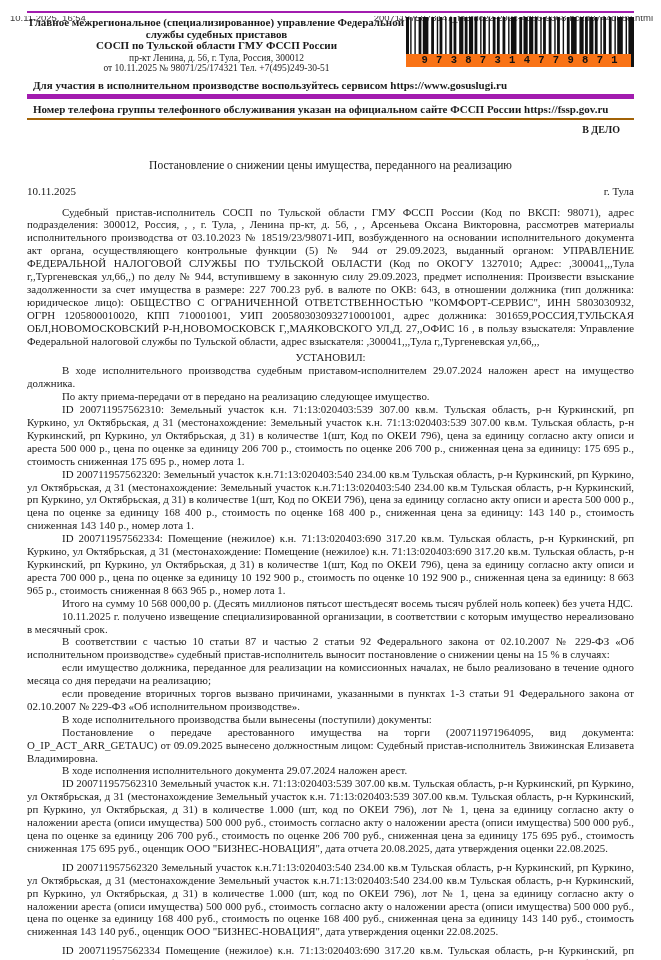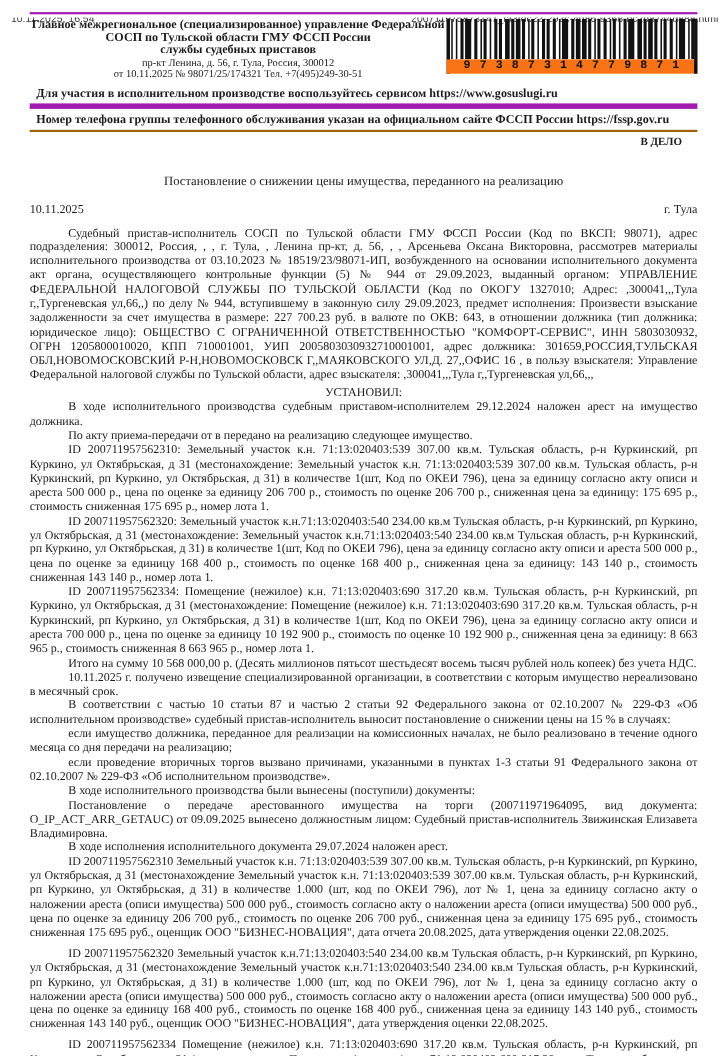--- a/index.html
+++ b/index.html
@@ -92,22 +92,22 @@
       <span>10.11.2025, 16:54</span>
       <span>200711975873147_fa3fdc22-292c-4d86-9368-bc2d8744d888.html</span>
     </div>
   </div>
 
   <div class="doc">
 
     <div class="letterhead">
       <div class="lh-left">
         <div class="b1">Главное межрегиональное (специализированное) управление Федеральной</div>
+        <div class="b1">службы судебных приставов</div>
         <div class="b1">СОСП по Тульской области ГМУ ФССП России</div>
-        <div class="b1">службы судебных приставов</div>
         <div class="s1 gap">пр-кт Ленина, д. 56, г. Тула, Россия, 300012</div>
         <div class="s1">от 10.11.2025 № 98071/25/174321 Тел. +7(495)249-30-51</div>
       </div>
       <div class="barcode-wrap">
         <svg preserveAspectRatio="none" viewBox="0 0 163 40">
             <rect x="0" y="0" width="2" height="40" fill="#111"></rect>
             <rect x="3" y="0" width="1" height="40" fill="#111"></rect>
             <rect x="6" y="0" width="1" height="40" fill="#111"></rect>
             <rect x="9" y="0" width="2" height="40" fill="#111"></rect>
             <rect x="12" y="0" width="4" height="40" fill="#111"></rect>
@@ -166,21 +166,21 @@
     <div class="title">Постановление о снижении цены имущества, переданного на реализацию</div>
 
     <div class="date-row">
       <span>10.11.2025</span>
       <span>г. Тула</span>
     </div>
 
     <div class="body">
       <p class="first">Судебный пристав-исполнитель СОСП по Тульской области ГМУ ФССП России (Код по ВКСП: 98071), адрес подразделения: 300012, Россия, , , г. Тула, , Ленина пр-кт, д. 56, , , Арсеньева Оксана Викторовна, рассмотрев материалы исполнительного производства от 03.10.2023 № 18519/23/98071-ИП, возбужденного на основании исполнительного документа акт органа, осуществляющего контрольные функции (5) № 944 от 29.09.2023, выданный органом: УПРАВЛЕНИЕ ФЕДЕРАЛЬНОЙ НАЛОГОВОЙ СЛУЖБЫ ПО ТУЛЬСКОЙ ОБЛАСТИ (Код по ОКОГУ 1327010; Адрес: ,300041,,,Тула г,,Тургеневская ул,66,,) по делу № 944, вступившему в законную силу 29.09.2023, предмет исполнения: Произвести взыскание задолженности за счет имущества в размере: 227 700.23 руб. в валюте по ОКВ: 643, в отношении должника (тип должника: юридическое лицо): ОБЩЕСТВО С ОГРАНИЧЕННОЙ ОТВЕТСТВЕННОСТЬЮ "КОМФОРТ-СЕРВИС", ИНН 5803030932, ОГРН 1205800010020, КПП 710001001, УИП 2005803030932710001001, адрес должника: 301659,РОССИЯ,ТУЛЬСКАЯ ОБЛ,НОВОМОСКОВСКИЙ Р-Н,НОВОМОСКОВСК Г,,МАЯКОВСКОГО УЛ,Д. 27,,ОФИС 16 , в пользу взыскателя: Управление Федеральной налоговой службы по Тульской области, адрес взыскателя: ,300041,,,Тула г,,Тургеневская ул,66,,,</p>
       <p class="center">УСТАНОВИЛ:</p>
-      <p>В ходе исполнительного производства судебным приставом-исполнителем 29.12.2024 наложен арест на имущество должника.</p>
+      <p>В ходе исполнительного производства судебным приставом-исполнителем 29.07.2024 наложен арест на имущество должника.</p>
       <p>По акту приема-передачи от в передано на реализацию следующее имущество.</p>
       <p>ID 200711957562310: Земельный участок к.н. 71:13:020403:539 307.00 кв.м. Тульская область, р-н Куркинский, рп Куркино, ул Октябрьская, д 31 (местонахождение: Земельный участок к.н. 71:13:020403:539 307.00 кв.м. Тульская область, р-н Куркинский, рп Куркино, ул Октябрьская, д 31) в количестве 1(шт, Код по ОКЕИ 796), цена за единицу согласно акту описи и ареста 500 000 р., цена по оценке за единицу 206 700 р., стоимость по оценке 206 700 р., сниженная цена за единицу: 175 695 р., стоимость сниженная 175 695 р., номер лота 1.</p>
       <p>ID 200711957562320: Земельный участок к.н.71:13:020403:540 234.00 кв.м Тульская область, р-н Куркинский, рп Куркино, ул Октябрьская, д 31 (местонахождение: Земельный участок к.н.71:13:020403:540 234.00 кв.м Тульская область, р-н Куркинский, рп Куркино, ул Октябрьская, д 31) в количестве 1(шт, Код по ОКЕИ 796), цена за единицу согласно акту описи и ареста 500 000 р., цена по оценке за единицу 168 400 р., стоимость по оценке 168 400 р., сниженная цена за единицу: 143 140 р., стоимость сниженная 143 140 р., номер лота 1.</p>
       <p>ID 200711957562334: Помещение (нежилое) к.н. 71:13:020403:690 317.20 кв.м. Тульская область, р-н Куркинский, рп Куркино, ул Октябрьская, д 31 (местонахождение: Помещение (нежилое) к.н. 71:13:020403:690 317.20 кв.м. Тульская область, р-н Куркинский, рп Куркино, ул Октябрьская, д 31) в количестве 1(шт, Код по ОКЕИ 796), цена за единицу согласно акту описи и ареста 700 000 р., цена по оценке за единицу 10 192 900 р., стоимость по оценке 10 192 900 р., сниженная цена за единицу: 8 663 965 р., стоимость сниженная 8 663 965 р., номер лота 1.</p>
       <p>Итого на сумму 10 568 000,00 р. (Десять миллионов пятьсот шестьдесят восемь тысяч рублей ноль копеек) без учета НДС.</p>
       <p>10.11.2025 г. получено извещение специализированной организации, в соответствии с которым имущество нереализовано в месячный срок.</p>
       <p>В соответствии с частью 10 статьи 87 и частью 2 статьи 92 Федерального закона от 02.10.2007 № 229-ФЗ «Об исполнительном производстве» судебный пристав-исполнитель выносит постановление о снижении цены на 15 % в случаях:</p>
       <p>если имущество должника, переданное для реализации на комиссионных началах, не было реализовано в течение одного месяца со дня передачи на реализацию;</p>
       <p>если проведение вторичных торгов вызвано причинами, указанными в пунктах 1-3 статьи 91 Федерального закона от 02.10.2007 № 229-ФЗ «Об исполнительном производстве».</p>
       <p>В ходе исполнительного производства были вынесены (поступили) документы:</p>

